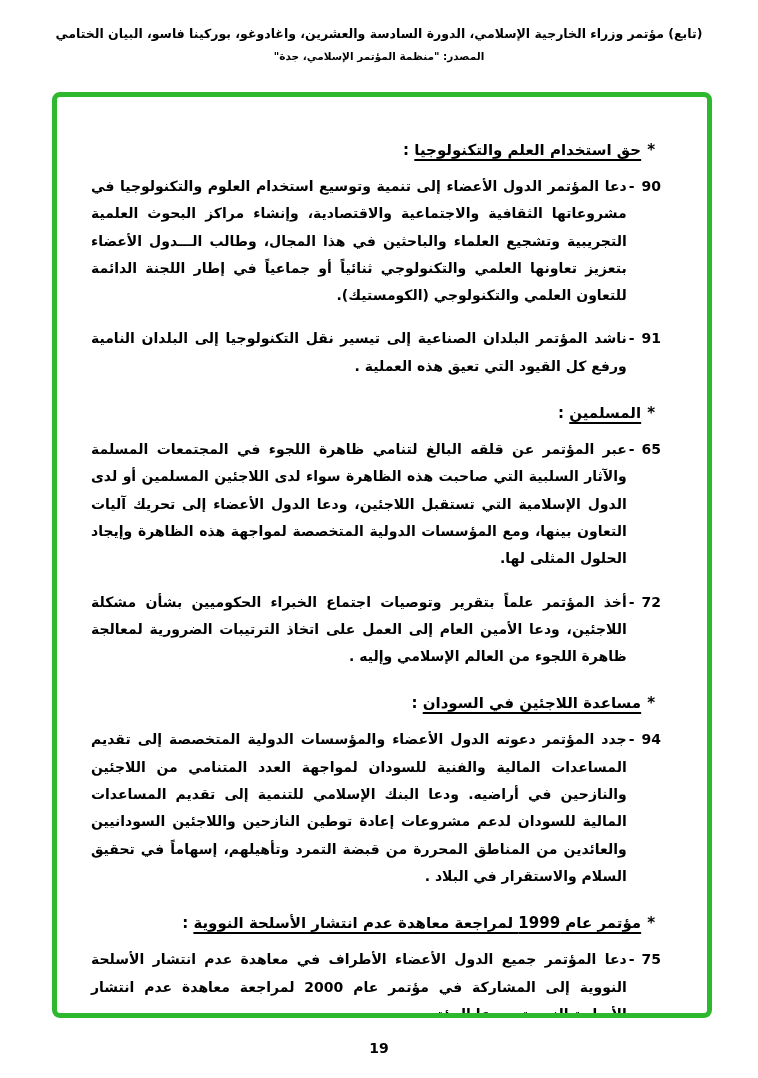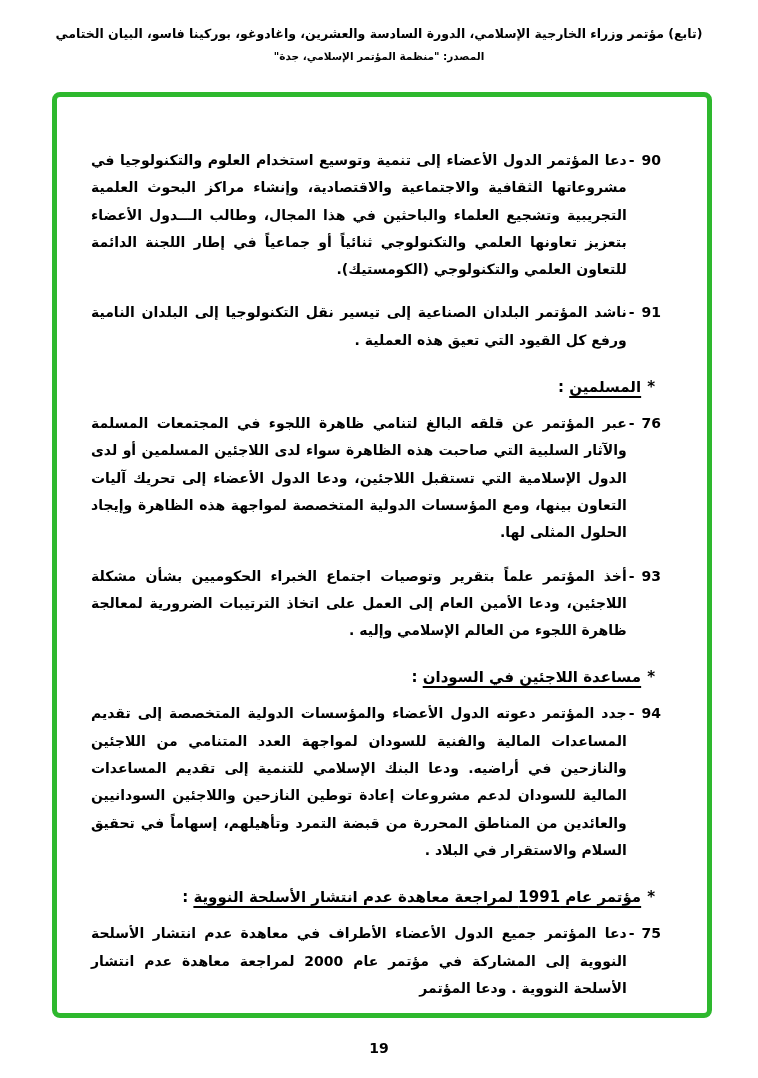--- a/index.html
+++ b/index.html
@@ -91,58 +91,59 @@
 
 <div class="page">
 
   <div class="doc-header">
     <div class="line1">(تابع) مؤتمر وزراء الخارجية الإسلامي، الدورة السادسة والعشرين، واغادوغو، بوركينا فاسو، البيان الختامي</div>
     <div class="line2">المصدر:  "منظمة المؤتمر الإسلامي، جدة"</div>
   </div>
 
   <div class="green-box">
     <div class="content" id="content">
+        <div class="heading"><span class="star">*</span><span class="htext">حق استخدام العلم والتكنولوجيا</span><span> :</span></div>
         <div class="item">
           <span class="marker">
             <span>90</span>
             <span>-</span>
           </span>
           <div class="itext">دعا المؤتمر الدول الأعضاء إلى تنمية وتوسيع استخدام العلوم والتكنولوجيا في مشروعاتها الثقافية والاجتماعية والاقتصادية، وإنشاء مراكز البحوث العلمية التجريبية وتشجيع العلماء والباحثين في هذا المجال، وطالب الـــدول الأعضاء بتعزيز تعاونها العلمي والتكنولوجي ثنائياً أو جماعياً في إطار اللجنة الدائمة للتعاون العلمي والتكنولوجي (الكومستيك).</div>
         </div>
         <div class="item">
           <span class="marker">
             <span>91</span>
             <span>-</span>
           </span>
           <div class="itext">ناشد المؤتمر البلدان الصناعية إلى تيسير نقل التكنولوجيا إلى البلدان النامية ورفع كل القيود التي تعيق هذه العملية .</div>
         </div>
         <div class="heading"><span class="star">*</span><span class="htext">المسلمين</span><span> :</span></div>
         <div class="item">
           <span class="marker">
-            <span>76</span>
+            <span>65</span>
             <span>-</span>
           </span>
           <div class="itext">عبر المؤتمر عن قلقه البالغ لتنامي ظاهرة اللجوء في المجتمعات المسلمة والآثار السلبية التي صاحبت هذه الظاهرة سواء لدى اللاجئين المسلمين أو لدى الدول الإسلامية التي تستقبل اللاجئين، ودعا الدول الأعضاء إلى تحريك آليات التعاون بينها، ومع المؤسسات الدولية المتخصصة لمواجهة هذه الظاهرة وإيجاد الحلول المثلى لها.</div>
         </div>
         <div class="item">
           <span class="marker">
-            <span>93</span>
+            <span>72</span>
             <span>-</span>
           </span>
           <div class="itext">أخذ المؤتمر علماً بتقرير وتوصيات اجتماع الخبراء الحكوميين بشأن مشكلة اللاجئين، ودعا الأمين العام إلى العمل على اتخاذ الترتيبات الضرورية لمعالجة ظاهرة اللجوء من العالم الإسلامي وإليه .</div>
         </div>
         <div class="heading"><span class="star">*</span><span class="htext">مساعدة اللاجئين في السودان</span><span> :</span></div>
         <div class="item">
           <span class="marker">
             <span>94</span>
             <span>-</span>
           </span>
           <div class="itext">جدد المؤتمر دعوته الدول الأعضاء والمؤسسات الدولية المتخصصة إلى تقديم المساعدات المالية والفنية للسودان لمواجهة العدد المتنامي من اللاجئين والنازحين في أراضيه. ودعا البنك الإسلامي للتنمية إلى تقديم المساعدات المالية للسودان لدعم مشروعات إعادة توطين النازحين واللاجئين السودانيين والعائدين من المناطق المحررة من قبضة التمرد وتأهيلهم، إسهاماً في تحقيق السلام والاستقرار في البلاد .</div>
         </div>
-        <div class="heading"><span class="star">*</span><span class="htext">مؤتمر عام 1991 لمراجعة معاهدة عدم انتشار الأسلحة النووية</span><span> :</span></div>
+        <div class="heading"><span class="star">*</span><span class="htext">مؤتمر عام 1999 لمراجعة معاهدة عدم انتشار الأسلحة النووية</span><span> :</span></div>
         <div class="item">
           <span class="marker">
             <span>75</span>
             <span>-</span>
           </span>
           <div class="itext">دعا المؤتمر جميع الدول الأعضاء الأطراف في معاهدة عدم انتشار الأسلحة النووية إلى المشاركة في مؤتمر عام 2000 لمراجعة معاهدة عدم انتشار الأسلحة النووية . ودعا المؤتمر</div>
         </div>
       </div>
   </div>
 

